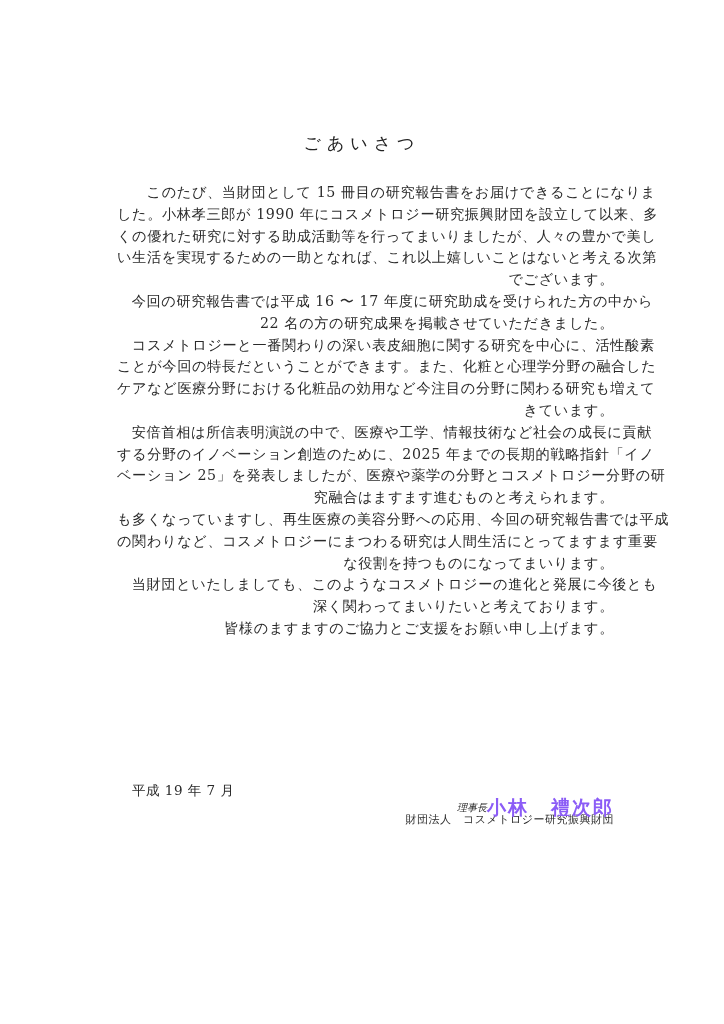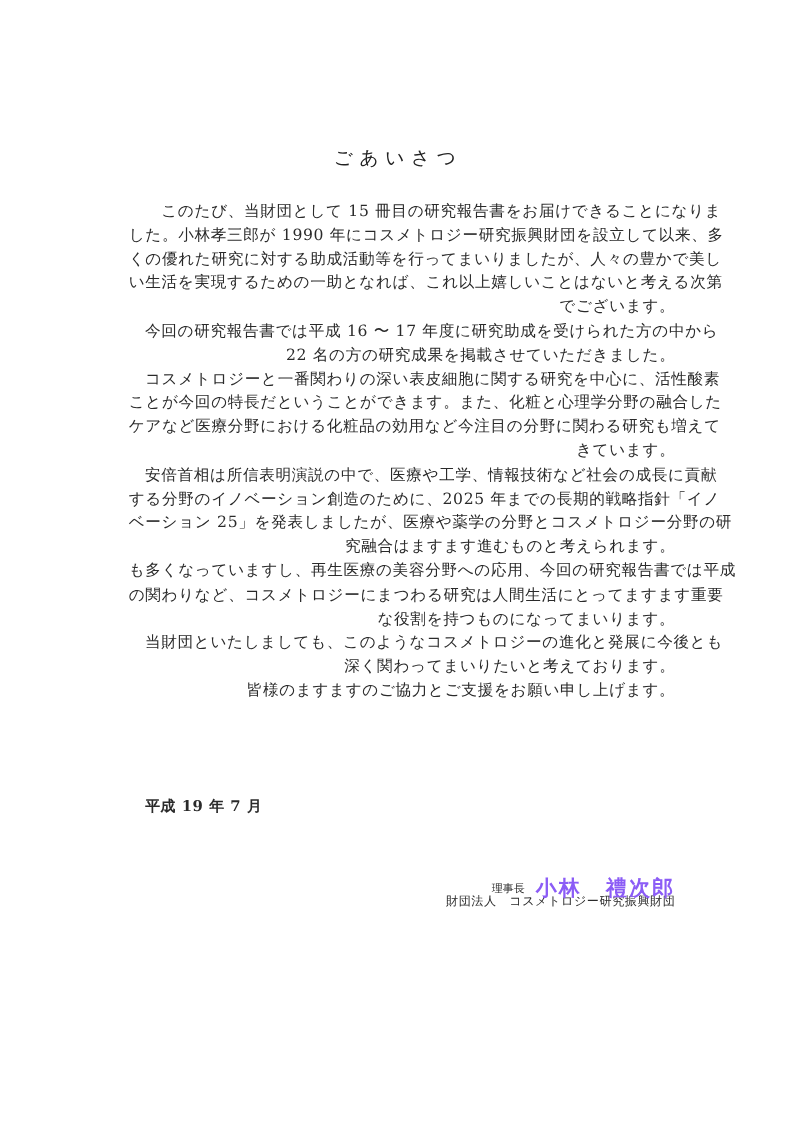--- a/index.html
+++ b/index.html
@@ -3,24 +3,24 @@
 <meta charset="utf-8">
 <style>
   html, body { margin: 0; padding: 0; background: #ffffff; }
   body { width: 724px; height: 1024px; position: relative; overflow: hidden;
          font-family: "DejaVu Serif", "Liberation Serif", serif; color: #2a2a2a; }
   .title { position: absolute; top: 132px; left: 0; width: 724px; text-align: center;
            font-size: 17px; font-weight: normal; letter-spacing: 6px; color: #222; }
   .body-text { position: absolute; top: 182px; left: 117px; width: 497px;
                font-size: 14.2px; line-height: 21.8px; letter-spacing: 0.6px; }
   .line { white-space: nowrap; height: 21.8px; overflow: visible; text-align: right; }
-  .date { position: absolute; top: 724px; left: 132px; font-size: 13.5px; letter-spacing: 0.5px; font-weight: bold; }
+  .date { position: absolute; top: 782px; left: 132px; font-size: 13.5px; letter-spacing: 0.5px; }
   .org { position: absolute; top: 812px; right: 110px; font-size: 11px; letter-spacing: 0.5px; text-align: left; }
   .sig { position: absolute; top: 795px; right: 110px; text-align: right; white-space: nowrap; }
-  .sig .role { font-size: 10px; margin-right: 10px; vertical-align: 3px; }
+  .sig .role { font-size: 10px; vertical-align: 3px; font-style: italic; }
   .sig .name { font-size: 19px; font-weight: bold; letter-spacing: 2px; color: #8b5cf6; }
   .sig .gap { display: inline-block; width: 22px; }
 </style>
 </head>
 <body>
 
 <div>
   <div class="title">ごあいさつ</div>
 
   <div class="body-text">

